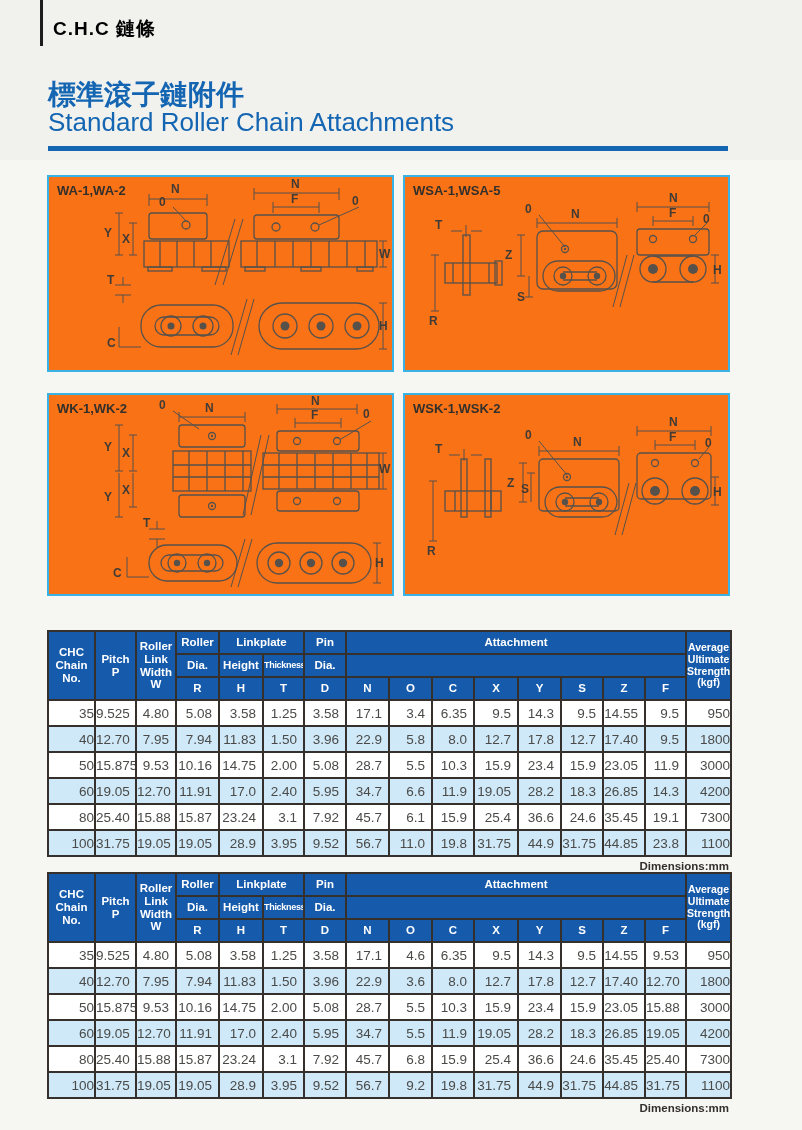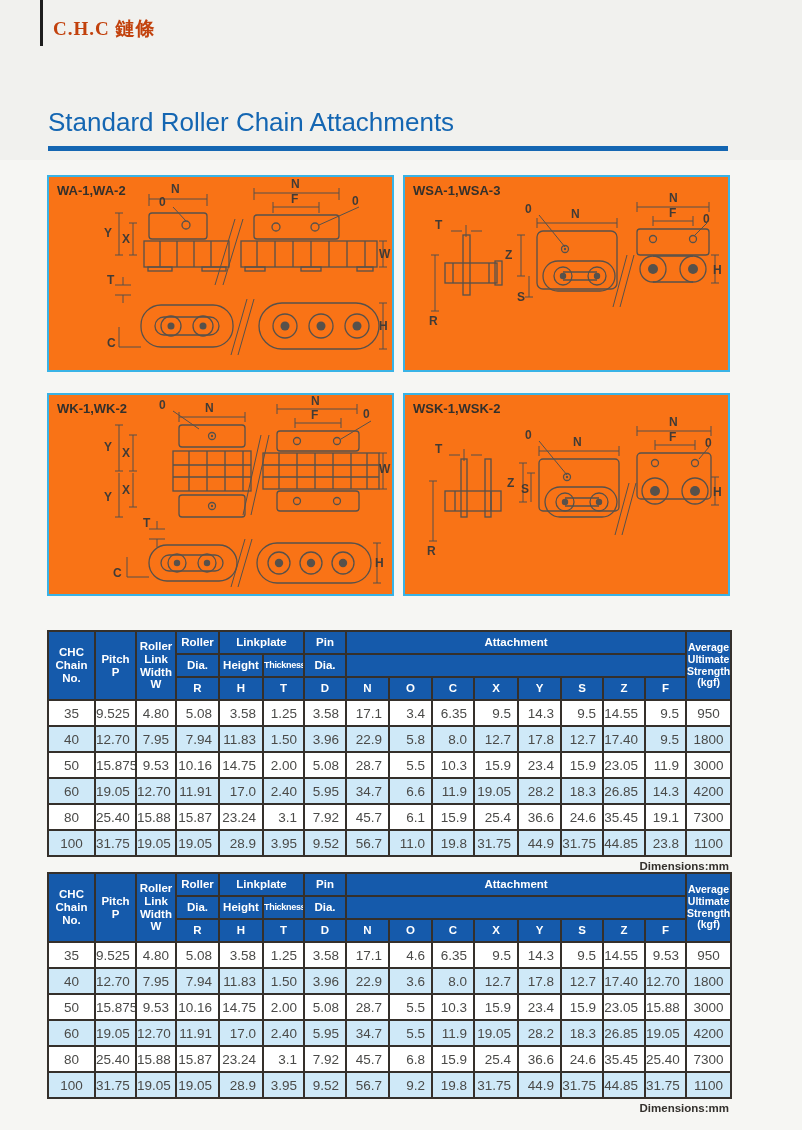--- a/index.html
+++ b/index.html
@@ -1,21 +1,21 @@
 <!DOCTYPE html>
 <html><head>
 <meta charset="utf-8">
 <style>
   html,body{margin:0;padding:0;background:#e8e8e6;}
   .page{position:relative;width:802px;height:1130px;background:#f6f6f3;
         font-family:"Liberation Sans",sans-serif;overflow:hidden;}
   .band{position:absolute;left:0;top:0;width:802px;height:160px;background:#f1f1ee;}
   .tick{position:absolute;left:40px;top:0;width:3px;height:46px;background:#1d1d1d;}
   .logo{position:absolute;left:53px;top:16px;font-size:19px;font-weight:bold;
-        color:#c2410c;letter-spacing:1px;font-family:Liberation Serif, serif;}
+        color:#000000;letter-spacing:1px;}
   .title-zh{position:absolute;left:48px;top:76px;font-size:28px;font-weight:bold;color:#1466b2;}
   .title-en{position:absolute;left:48px;top:107px;font-size:26px;color:#1466b2;}
   .rule{position:absolute;left:48px;top:146px;width:680px;height:5px;background:#1466b2;}
 
   .dbox{position:absolute;background:#f97316;border:2px solid #39b3e6;}
   .dtitle{position:absolute;left:8px;top:6px;font-size:13px;font-weight:bold;color:#33302c;}
   .dbox svg{position:absolute;left:0;top:0;}
   .dlabel{position:absolute;font-size:12px;font-weight:bold;color:#413b36;line-height:1;}
   g.obj{stroke:#57514b;fill:none;stroke-width:1.3;}
   g.dim{stroke:#57514b;fill:none;stroke-width:1;}
@@ -23,31 +23,32 @@
 
   .tblwrap{position:absolute;left:47px;width:684px;}
   table{border-collapse:collapse;table-layout:fixed;background:#fff;width:684px;}
   th,td{border:2px solid #35302b;overflow:hidden;}
   th{background:#155aab;color:#fff;font-size:11.5px;font-weight:bold;text-align:center;
      vertical-align:middle;white-space:pre-line;line-height:1.12;padding:1px 0;height:19px;}
   th.small{font-size:9px;letter-spacing:-0.3px;}
   th.th-strength{font-size:10.5px;}
   td{height:24px;font-size:13.5px;color:#4a4a48;text-align:right;padding:0 6px 0 0;}
   tbody tr:nth-child(even) td{background:#cfe9f8;}
-  td:first-child,td:last-child{text-align:center;padding:0;}
+  td:first-child,td:last-child{text-align:right;padding:0;}
   .dim-note{text-align:right;font-size:11.5px;font-weight:bold;color:#33302c;
             margin-top:3px;padding-right:2px;}
 </style>
 </head>
 <body>
 
 <div class="page">
   <div class="band"></div>
   <div class="tick"></div>
   <div class="logo">C.H.C 鏈條</div>
+  <div class="title-zh">標準滾子鏈附件</div>
   <div class="title-en">Standard Roller Chain Attachments</div>
   <div class="rule"></div>
 
   <div class="dbox" style="left:47px;top:175px;width:343px;height:193px;">
     <svg width="339" height="189" viewBox="0 0 339 189">
       <g class="dim">
         <path d="M100 22 H158 M100 17 V29 M158 17 V29"></path>
         <path d="M124 30 L137 44"></path>
         <path d="M70 36 V78 M66 36 H74 M66 78 H74"></path>
         <path d="M84 46 V78 M80 46 H88 M80 78 H88"></path>
@@ -137,21 +138,21 @@
         <rect x="232" y="52" width="72" height="26" rx="3"></rect>
         <circle cx="248" cy="62" r="3.5"></circle>
           <circle cx="288" cy="62" r="3.5"></circle>
         <path d="M248 79 H288 M248 105 H288"></path>
         <circle cx="248" cy="92" r="13"></circle>
           <circle cx="288" cy="92" r="13"></circle>
         <circle class="dot" cx="248" cy="92" r="5"></circle>
           <circle class="dot" cx="288" cy="92" r="5"></circle>
       </g>
     </svg>
-    <span class="dtitle">WSA-1,WSA-3</span>
+    <span class="dtitle">WSA-1,WSA-5</span>
     <span class="dlabel" style="left:30px;top:42px">T</span>
     <span class="dlabel" style="left:24px;top:138px">R</span>
     <span class="dlabel" style="left:120px;top:26px">0</span>
     <span class="dlabel" style="left:166px;top:31px">N</span>
     <span class="dlabel" style="left:100px;top:72px">Z</span>
     <span class="dlabel" style="left:112px;top:114px">S</span>
     <span class="dlabel" style="left:264px;top:15px">N</span>
     <span class="dlabel" style="left:264px;top:30px">F</span>
     <span class="dlabel" style="left:298px;top:36px">0</span>
     <span class="dlabel" style="left:308px;top:87px">H</span>

